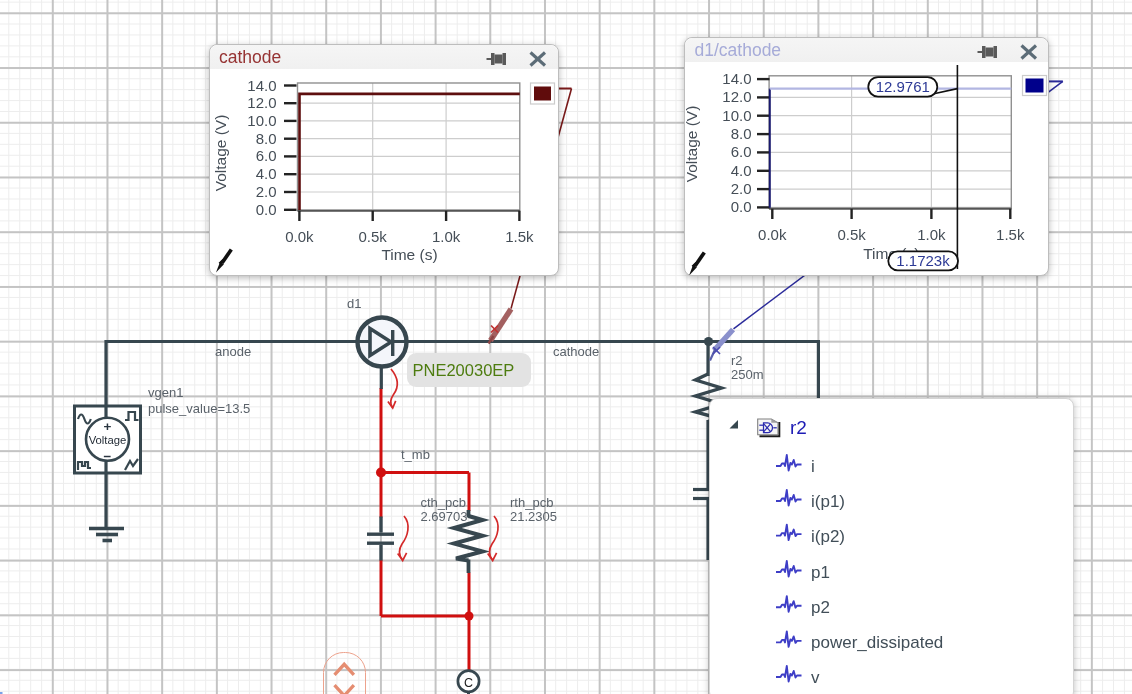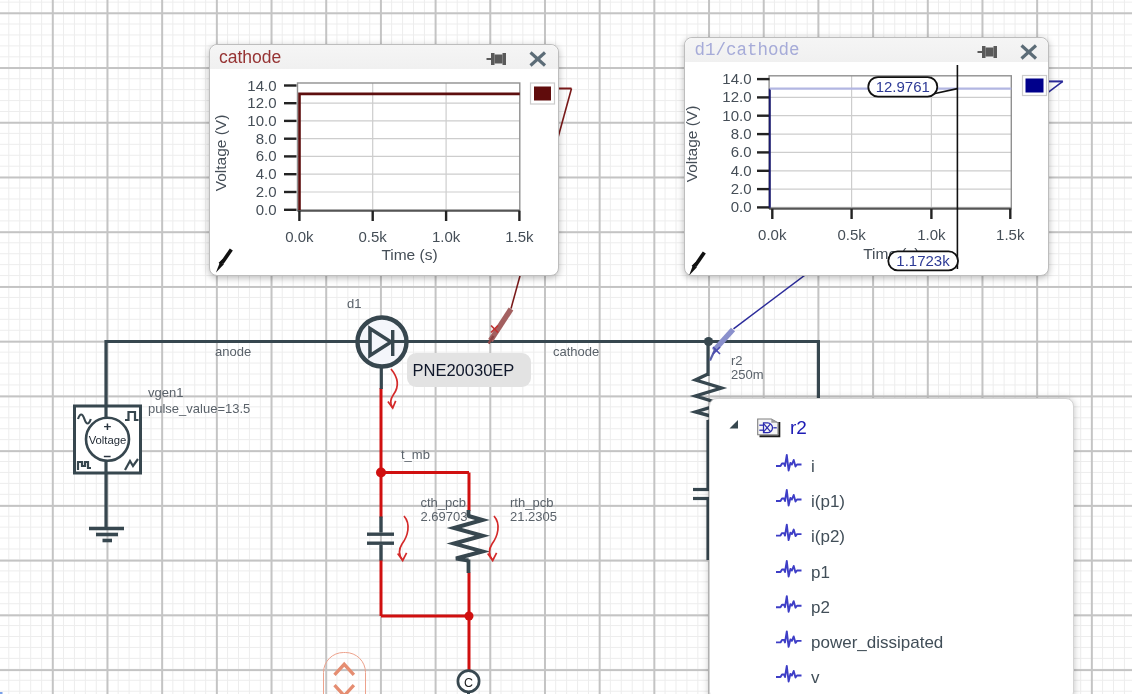--- a/index.html
+++ b/index.html
@@ -16,21 +16,21 @@
     background-position: 51.8px 0, 0 12.3px, 8.3px 0, 0 1.65px;
   }
   svg{display:block;}
   #scene{position:absolute;left:0;top:0;}
   .win{position:absolute;background:#fff;
     border:1px solid #bdbdbd;border-radius:8px;box-shadow:0 2px 7px rgba(0,0,0,.28);}
   .tbar{position:absolute;left:0;top:0;right:0;height:23.5px;
     background:linear-gradient(#f5f5f5,#f0f0f0);border-radius:8px 8px 0 0;}
   .wtitle{position:absolute;left:9.5px;top:2px;font-size:17.5px;}
   #tooltip{position:absolute;left:406.5px;top:352.5px;width:124px;height:34px;
-    background:#e3e3e3;border-radius:9px;font-size:16.5px;color:#0f172a;
+    background:#e3e3e3;border-radius:9px;font-size:16.5px;color:#4d7c0f;
     padding-left:6px;box-sizing:border-box;text-align:left;line-height:34px;}
   #panel{position:absolute;left:708.5px;top:397.5px;width:363px;height:300px;
     background:#fff;border:1px solid #d4d4d4;border-radius:8px;
     box-shadow:0 1px 7px rgba(0,0,0,.25);}
   .capsule{position:absolute;left:323.2px;top:651.5px;width:41px;height:62px;
     border:1.3px solid #eda28c;border-radius:20.5px;background:transparent;}
 </style>
 </head>
 <body>
 <div id="grid"></div>
@@ -230,21 +230,21 @@
 
     <g stroke="#5c6c77" stroke-width="3.1">
       <line x1="320.5" y1="7.5" x2="335" y2="20.5"></line>
       <line x1="335" y1="7.5" x2="320.5" y2="20.5"></line>
     </g>
   </svg>
 </div>
 
 <div class="win" id="w2" style="left:684px;top:37px;width:363px;height:237px;">
   <div class="tbar"></div>
-  <div class="wtitle" style="color:#a6abd8;font-family:Liberation Mono, monospace;">d1/cathode</div>
+  <div class="wtitle" style="color:#a6abd8;">d1/cathode</div>
   <svg width="363" height="237" viewBox="0 0 363 237" style="position:absolute;left:0;top:0;">
     <g stroke="#cdcdcd" stroke-width="1.2">
       <line x1="84.1" y1="59.4" x2="326.3" y2="59.4"></line>
       <line x1="84.1" y1="77.7" x2="326.3" y2="77.7"></line>
       <line x1="84.1" y1="96.1" x2="326.3" y2="96.1"></line>
       <line x1="84.1" y1="114.4" x2="326.3" y2="114.4"></line>
       <line x1="84.1" y1="132.8" x2="326.3" y2="132.8"></line>
       <line x1="84.1" y1="151.1" x2="326.3" y2="151.1"></line>
       <line x1="84.1" y1="169.4" x2="326.3" y2="169.4"></line>
       <line x1="166.6" y1="37.8" x2="166.6" y2="170.5"></line>

